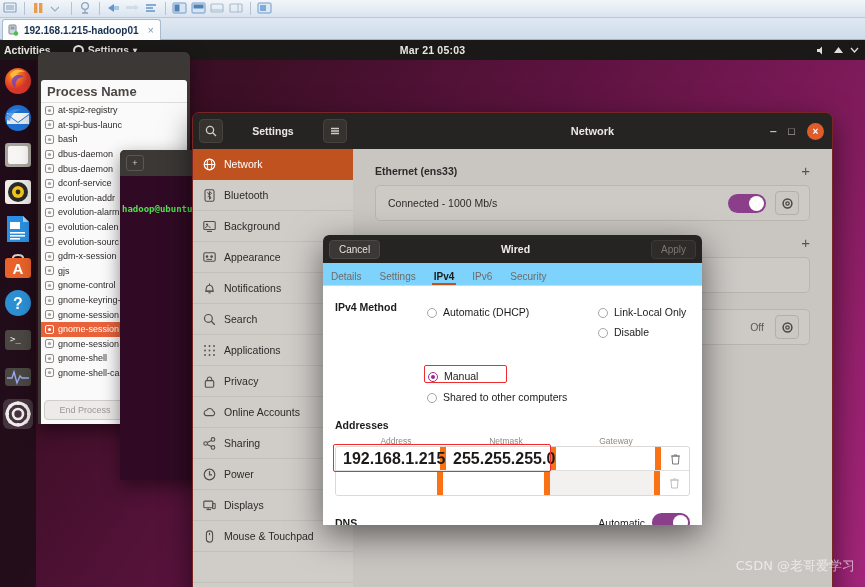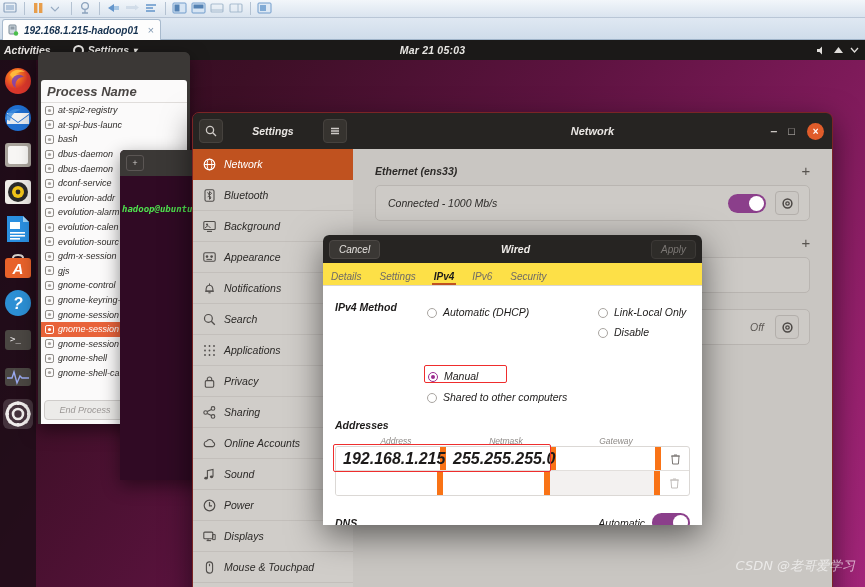--- a/index.html
+++ b/index.html
@@ -1,21 +1,21 @@
 <!DOCTYPE html>
 <html><head>
 <meta charset="utf-8">
 <style>
   * { box-sizing: border-box; margin: 0; padding: 0; }
   html, body {
     width: 865px; height: 587px;
     font-family: "Liberation Sans", sans-serif;
     overflow: hidden; background: #fff;
   }
-  #root { position: relative; width: 712px; height: 587px; font-style: italic; }
+  #root { position: relative; width: 712px; height: 587px; }
 
   
   .vm-toolbar {
     position: absolute; left: 0; top: 0; width: 865px; height: 18px;
     background: linear-gradient(#f2f6fa, #dae4ef);
     border-bottom: 1px solid #b9c6d6;
     display: flex; align-items: center; padding-left: 2px; gap: 2px;
   }
   .vm-ico { width: 17px; height: 15px; position: relative; opacity: .85; }
   .vm-sep { width: 1px; height: 13px; background: #b4c2d2; margin: 0 3px; }
@@ -202,21 +202,21 @@
     justify-content: space-between; padding: 0 6px;
   }
   .wired-btn {
     height: 19px; padding: 0 9px; border-radius: 4px; background: #3a3734;
     border: 1px solid #4b4744; color: #e4e1de; font-size: 10px;
     display: flex; align-items: center;
   }
   .wired-btn.disabled { color: #7b7774; border-color: #3c3936; background: #2e2c29;}
   .wired-title { color: #efece9; font-size: 10.5px; font-weight: bold; }
   .wired-tabs {
-    height: 23px; background: #fde047; border-bottom: 1px solid #d9d6d3;
+    height: 23px; background: #7dd3fc; border-bottom: 1px solid #d9d6d3;
     display: flex; align-items: flex-end; padding-left: 8px; gap: 18px;
   }
   .wtab {
     font-size: 10px; color: #6e6a67; padding-bottom: 3px; position: relative;
   }
   .wtab.active { color: #1c1a19; font-weight: bold; }
   .wtab.active::after {
     content: ""; position: absolute; left: -2px; right: -2px; bottom: 0;
     height: 2px; background: #c0521f;
   }
@@ -780,45 +780,35 @@
               <svg width="13" height="13">
                 <rect x="2.3" y="5.6" width="8.4" height="6.6" rx="1.2" fill="none" stroke="#3a3735" stroke-width="1.1"></rect>
                 <path d="M4.3 5.5 L4.3 3.6 A2.3 2.3 0 0 1 8.7 3.6 L8.7 5.5" fill="none" stroke="#3a3735" stroke-width="1.1"></path>
               </svg>
             </span>
             <span>Privacy</span>
           </div>
           <div class="st-item">
             <span class="st-item-ico">
               <svg width="13" height="13">
+                <path d="M3.2 9.6 A2.7 2.7 0 0 1 3.6 4.3 A3.6 3.6 0 0 1 10.2 5.2 A2.3 2.3 0 0 1 9.8 9.6 Z" fill="none" stroke="#3a3735" stroke-width="1.1"></path>
+              </svg>
+            </span>
+            <span>Online Accounts</span>
+          </div>
+          <div class="st-item">
+            <span class="st-item-ico">
+              <svg width="13" height="13">
                 <circle cx="10" cy="2.4" r="1.8" fill="none" stroke="#3a3735" stroke-width="1.1"></circle>
                 <circle cx="10" cy="10.4" r="1.8" fill="none" stroke="#3a3735" stroke-width="1.1"></circle>
                 <circle cx="2.6" cy="6.5" r="1.8" fill="none" stroke="#3a3735" stroke-width="1.1"></circle>
                 <path d="M4.3 5.6 L8.4 3.4 M4.3 7.4 L8.4 9.5" stroke="#3a3735" stroke-width="1.1"></path>
               </svg>
             </span>
             <span>Sharing</span>
-          </div>
-          <div class="st-item">
-            <span class="st-item-ico">
-              <svg width="13" height="13">
-                <path d="M3.2 9.6 A2.7 2.7 0 0 1 3.6 4.3 A3.6 3.6 0 0 1 10.2 5.2 A2.3 2.3 0 0 1 9.8 9.6 Z" fill="none" stroke="#3a3735" stroke-width="1.1"></path>
-              </svg>
-            </span>
-            <span>Online Accounts</span>
-          </div>
-          <div class="st-item">
-            <span class="st-item-ico">
-              <svg width="13" height="13">
-                <path d="M4.4 10 L4.4 2.6 L10 1.4 L10 8.6" fill="none" stroke="#3a3735" stroke-width="1.1"></path>
-                <ellipse cx="3" cy="10.2" rx="1.7" ry="1.4" fill="#3a3735"></ellipse>
-                <ellipse cx="8.6" cy="8.8" rx="1.7" ry="1.4" fill="#3a3735"></ellipse>
-              </svg>
-            </span>
-            <span>Sound</span>
           </div>
           <div class="st-item">
             <span class="st-item-ico">
               <svg width="13" height="13">
                 <circle cx="6.5" cy="6.5" r="5.3" fill="none" stroke="#3a3735" stroke-width="1.2"></circle>
                 <path d="M6.5 3 L6.5 6.8 L9 6.8" fill="none" stroke="#3a3735" stroke-width="1.2"></path>
               </svg>
             </span>
             <span>Power</span>
           </div>

